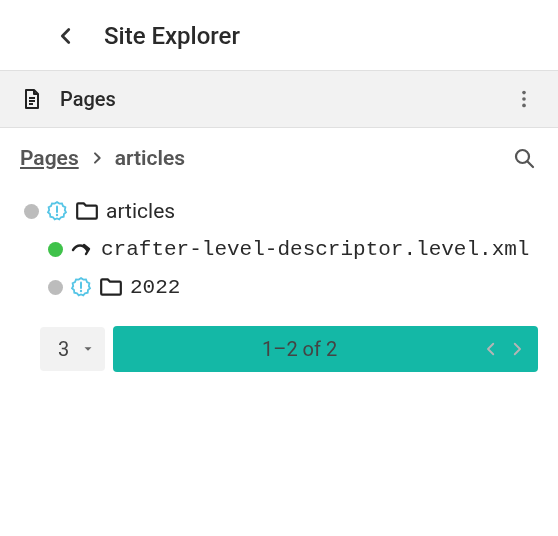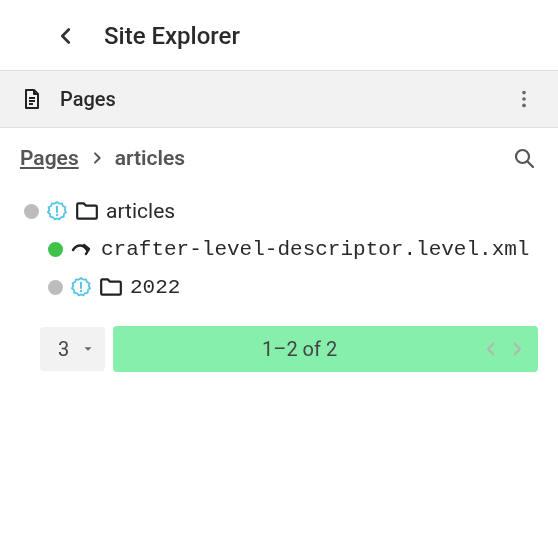--- a/index.html
+++ b/index.html
@@ -131,21 +131,21 @@
     padding: 10px 10px 10px 18px;
     display: flex;
     align-items: center;
     gap: 12px;
     cursor: pointer;
     margin-left: 20px;
   }
   .page-range {
     flex: 1;
     text-align: center;
-    background: #86efac;
+    background: #14b8a6;
     border-radius: 4px;
     padding: 10px 8px;
     display: flex;
     align-items: center;
   }
   .page-range-text {
     flex: 1;
     text-align: center;
   }
   .page-nav {

